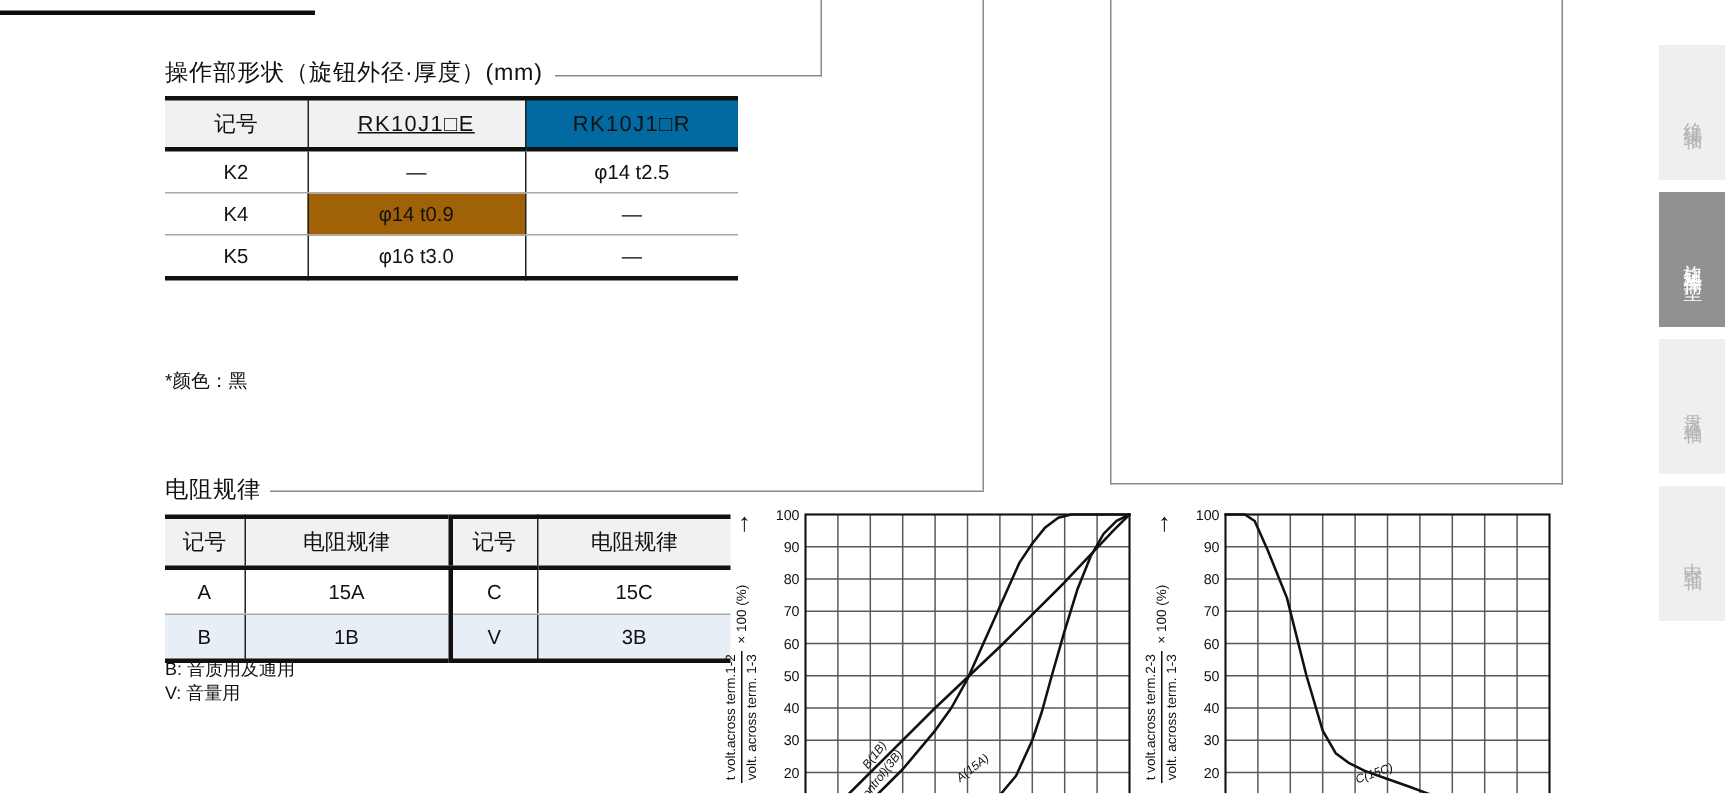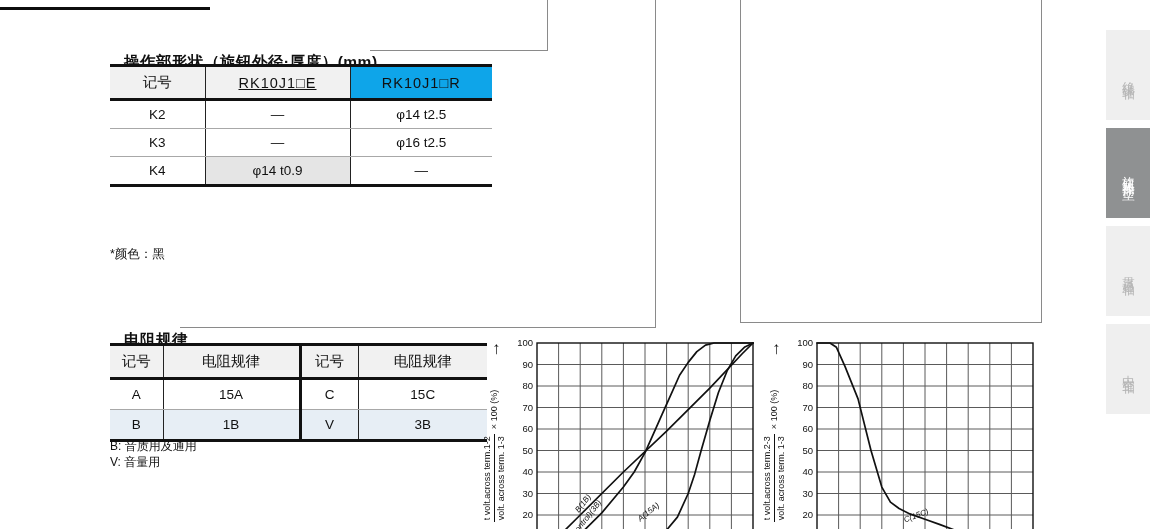--- a/index.html
+++ b/index.html
@@ -3,21 +3,21 @@
 <meta charset="utf-8">
 <style>
   html,body{margin:0;padding:0;background:#fff;}
   .page{position:relative;width:1150px;height:529px;overflow:hidden;background:#ffffff;
         font-family:"Liberation Sans","DejaVu Sans",sans-serif;color:#111;}
   .hline{position:absolute;height:0;border-top:1px solid #8a8a8a;}
   .vline{position:absolute;width:0;border-left:1px solid #8a8a8a;}
   .topline{position:absolute;left:0;top:7px;width:210px;height:3px;background:#0d0d0d;}
   .rightbox{position:absolute;left:740px;top:-2px;width:300px;height:324px;
             border:1px solid #8a8a8a;border-top:none;background:#fff;}
-  .sec-title{position:absolute;font-size:15.5px;font-weight:bold;letter-spacing:.5px;margin:14px;}
+  .sec-title{position:absolute;font-size:15.5px;font-weight:normal;letter-spacing:.5px;margin:0;}
   table{position:absolute;border-collapse:collapse;table-layout:fixed;background:#fff;}
   #table1{left:110px;top:64px;width:382px;border-top:3px solid #111;border-bottom:3px solid #111;}
   #table2{left:110px;top:343px;width:377px;border-top:3px solid #111;border-bottom:3px solid #111;}
   th,td{text-align:center;vertical-align:middle;font-weight:normal;padding:0;}
   #table1 th{height:31px;font-size:14.5px;border-bottom:3px solid #111;}
   #table1 td{height:27px;font-size:13.5px;border-bottom:1px solid #a8a8a8;}
   #table1 tr:last-child td{border-bottom:none;}
   #table2 th{height:31px;font-size:14.5px;border-bottom:3px solid #111;}
   #table2 td{height:29px;font-size:13.5px;border-bottom:1px solid #a8a8a8;}
   #table2 tr:last-child td{border-bottom:none;}
@@ -54,37 +54,37 @@
   <table id="table1">
     <colgroup>
         <col style="width:95px">
         <col style="width:145px">
         <col style="width:142px">
       </colgroup>
     <thead>
         <tr>
           <th style="background: rgb(241, 241, 241);">记号</th>
           <th class="model" style="background: rgb(241, 241, 241); text-decoration: underline;">RK10J1□E</th>
-          <th class="model" style="background: #0ea5e9;">RK10J1□R</th>
+          <th class="model" style="background: #0369a1;">RK10J1□R</th>
         </tr>
       </thead>
     <tbody>
         <tr>
           <td>K2</td>
           <td>—</td>
           <td>φ14 t2.5</td>
         </tr>
         <tr>
-          <td>K3</td>
+          <td>K4</td>
+          <td style="background: #a16207;">φ14 t0.9</td>
           <td>—</td>
-          <td>φ16 t2.5</td>
-        </tr>
-        <tr>
-          <td>K4</td>
-          <td style="background: #e5e5e5;">φ14 t0.9</td>
+        </tr>
+        <tr>
+          <td>K5</td>
+          <td>φ16 t3.0</td>
           <td>—</td>
         </tr>
       </tbody>
   </table>
   <div class="note" style="left:110px;top:246px">*颜色：黑</div>
 
   <h2 class="sec-title" style="left:110px;top:316px">电阻规律</h2>
   <table id="table2">
     <colgroup>
         <col style="width:53px">

